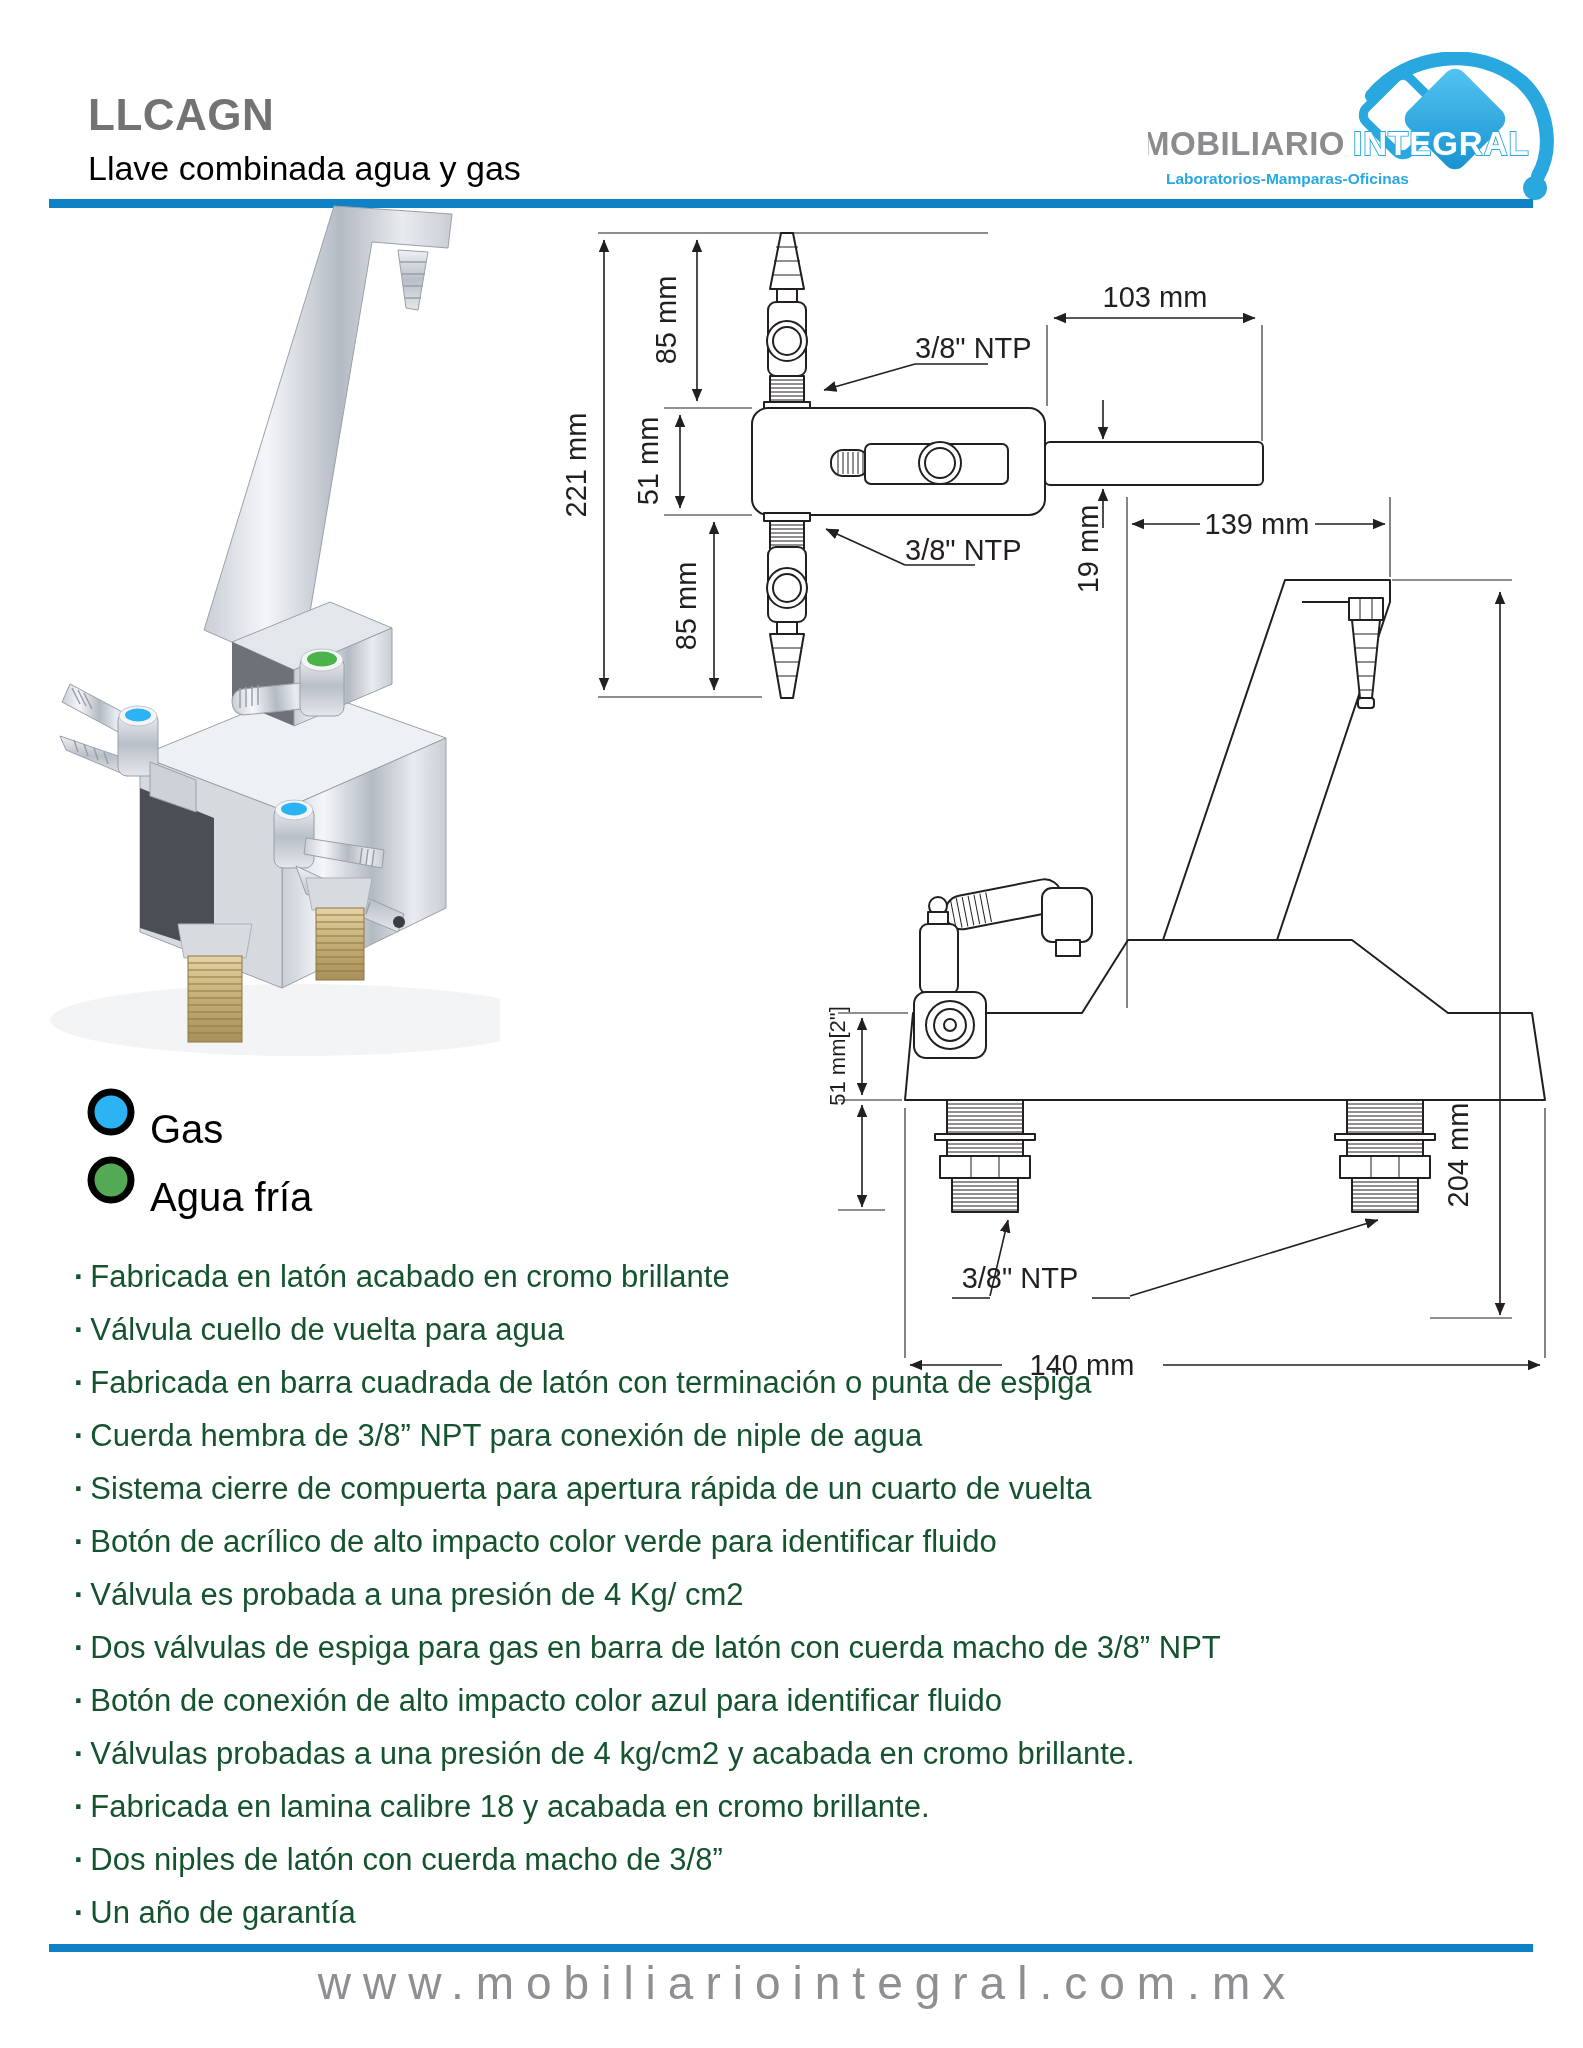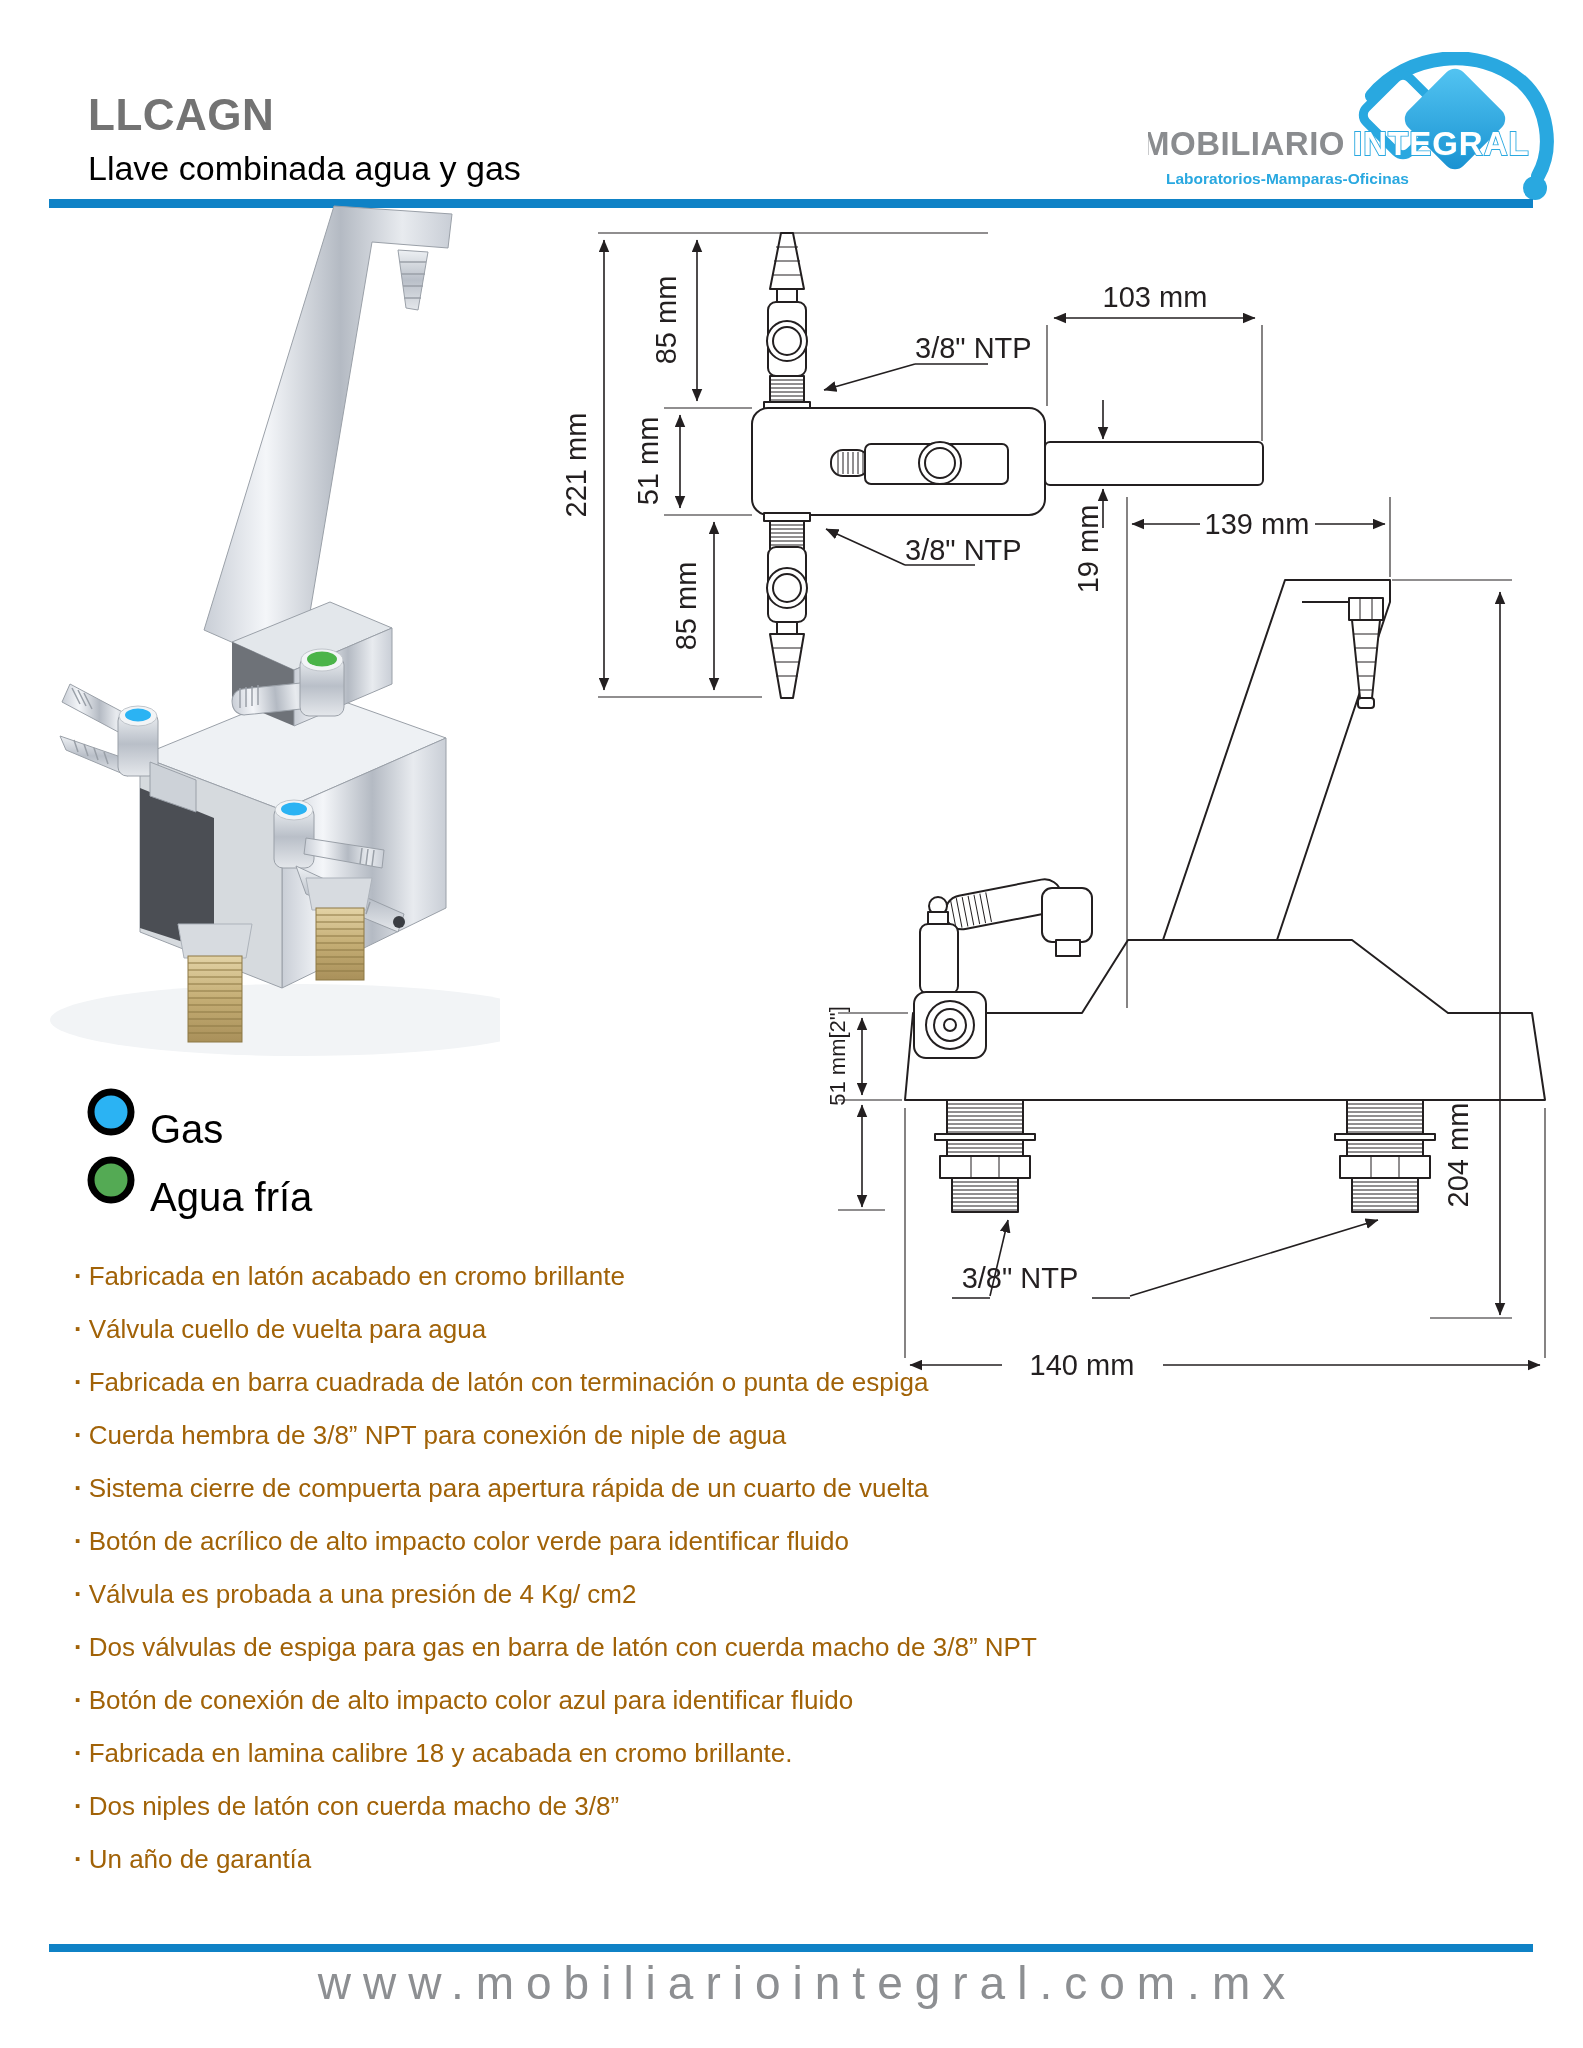--- a/index.html
+++ b/index.html
@@ -15,21 +15,21 @@
   #rule-top{top:199px;}
   #rule-bottom{top:1944px;height:8px;}
   
   #logo{left:1148px;top:52px;width:424px;height:155px;}
   
   #legend{left:84px;top:1078px;}
   .legend-row{display:flex;align-items:center;gap:12px;height:68px;}
   .legend-label{font-size:40px;color:#000;margin-top:35px;}
   
   #features{left:74px;top:1250px;width:1480px;list-style:none;margin:0;padding:0;}
-  #features li{font-size:26px;line-height:53px;color:#a16207;white-space:nowrap;}
+  #features li{font-size:31px;line-height:53px;color:#14532d;white-space:nowrap;}
   #features li::before{content:"·";margin-right:6px;font-weight:bold;}
   
   #website{top:1956px;left:16px;width:100%;text-align:center;font-size:46px;letter-spacing:12px;color:#8d8f92;}
   
   .shp{fill:#fff;stroke:#231f20;stroke-width:2;stroke-linejoin:round;}
   .nofill{fill:none;stroke:#231f20;stroke-width:2;}
   .dim{stroke:#231f20;stroke-width:1.6;fill:none;}
   .thin{stroke:#231f20;stroke-width:1.1;fill:none;}
   .hatch{stroke:#231f20;stroke-width:1;fill:none;}
   text.dl{font-size:29px;fill:#231f20;font-family:"Liberation Sans",sans-serif;}
@@ -298,19 +298,20 @@
 <ul class="abs" id="features">
   <li>Fabricada en latón acabado en cromo brillante</li>
   <li>Válvula cuello de vuelta para agua</li>
   <li>Fabricada en barra cuadrada de latón con terminación o punta de espiga</li>
   <li>Cuerda hembra de 3/8” NPT para conexión de niple de agua</li>
   <li>Sistema cierre de compuerta para apertura rápida de un cuarto de vuelta</li>
   <li>Botón de acrílico de alto impacto color verde para identificar fluido</li>
   <li>Válvula es probada a una presión de 4 Kg/ cm2</li>
   <li>Dos válvulas de espiga para gas en barra de latón con cuerda macho de 3/8” NPT</li>
   <li>Botón de conexión de alto impacto color azul para identificar fluido</li>
+  <li>Válvulas probadas a una presión de 4 kg/cm2 y acabada en cromo brillante.</li>
   <li>Fabricada en lamina calibre 18 y acabada en cromo brillante.</li>
   <li>Dos niples de latón con cuerda macho de 3/8”</li>
   <li>Un año de garantía</li>
 </ul>
 
 <div class="abs blue-rule" id="rule-bottom"></div>
 <div class="abs" id="website">www.mobiliariointegral.com.mx</div>
 
 </body></html>

